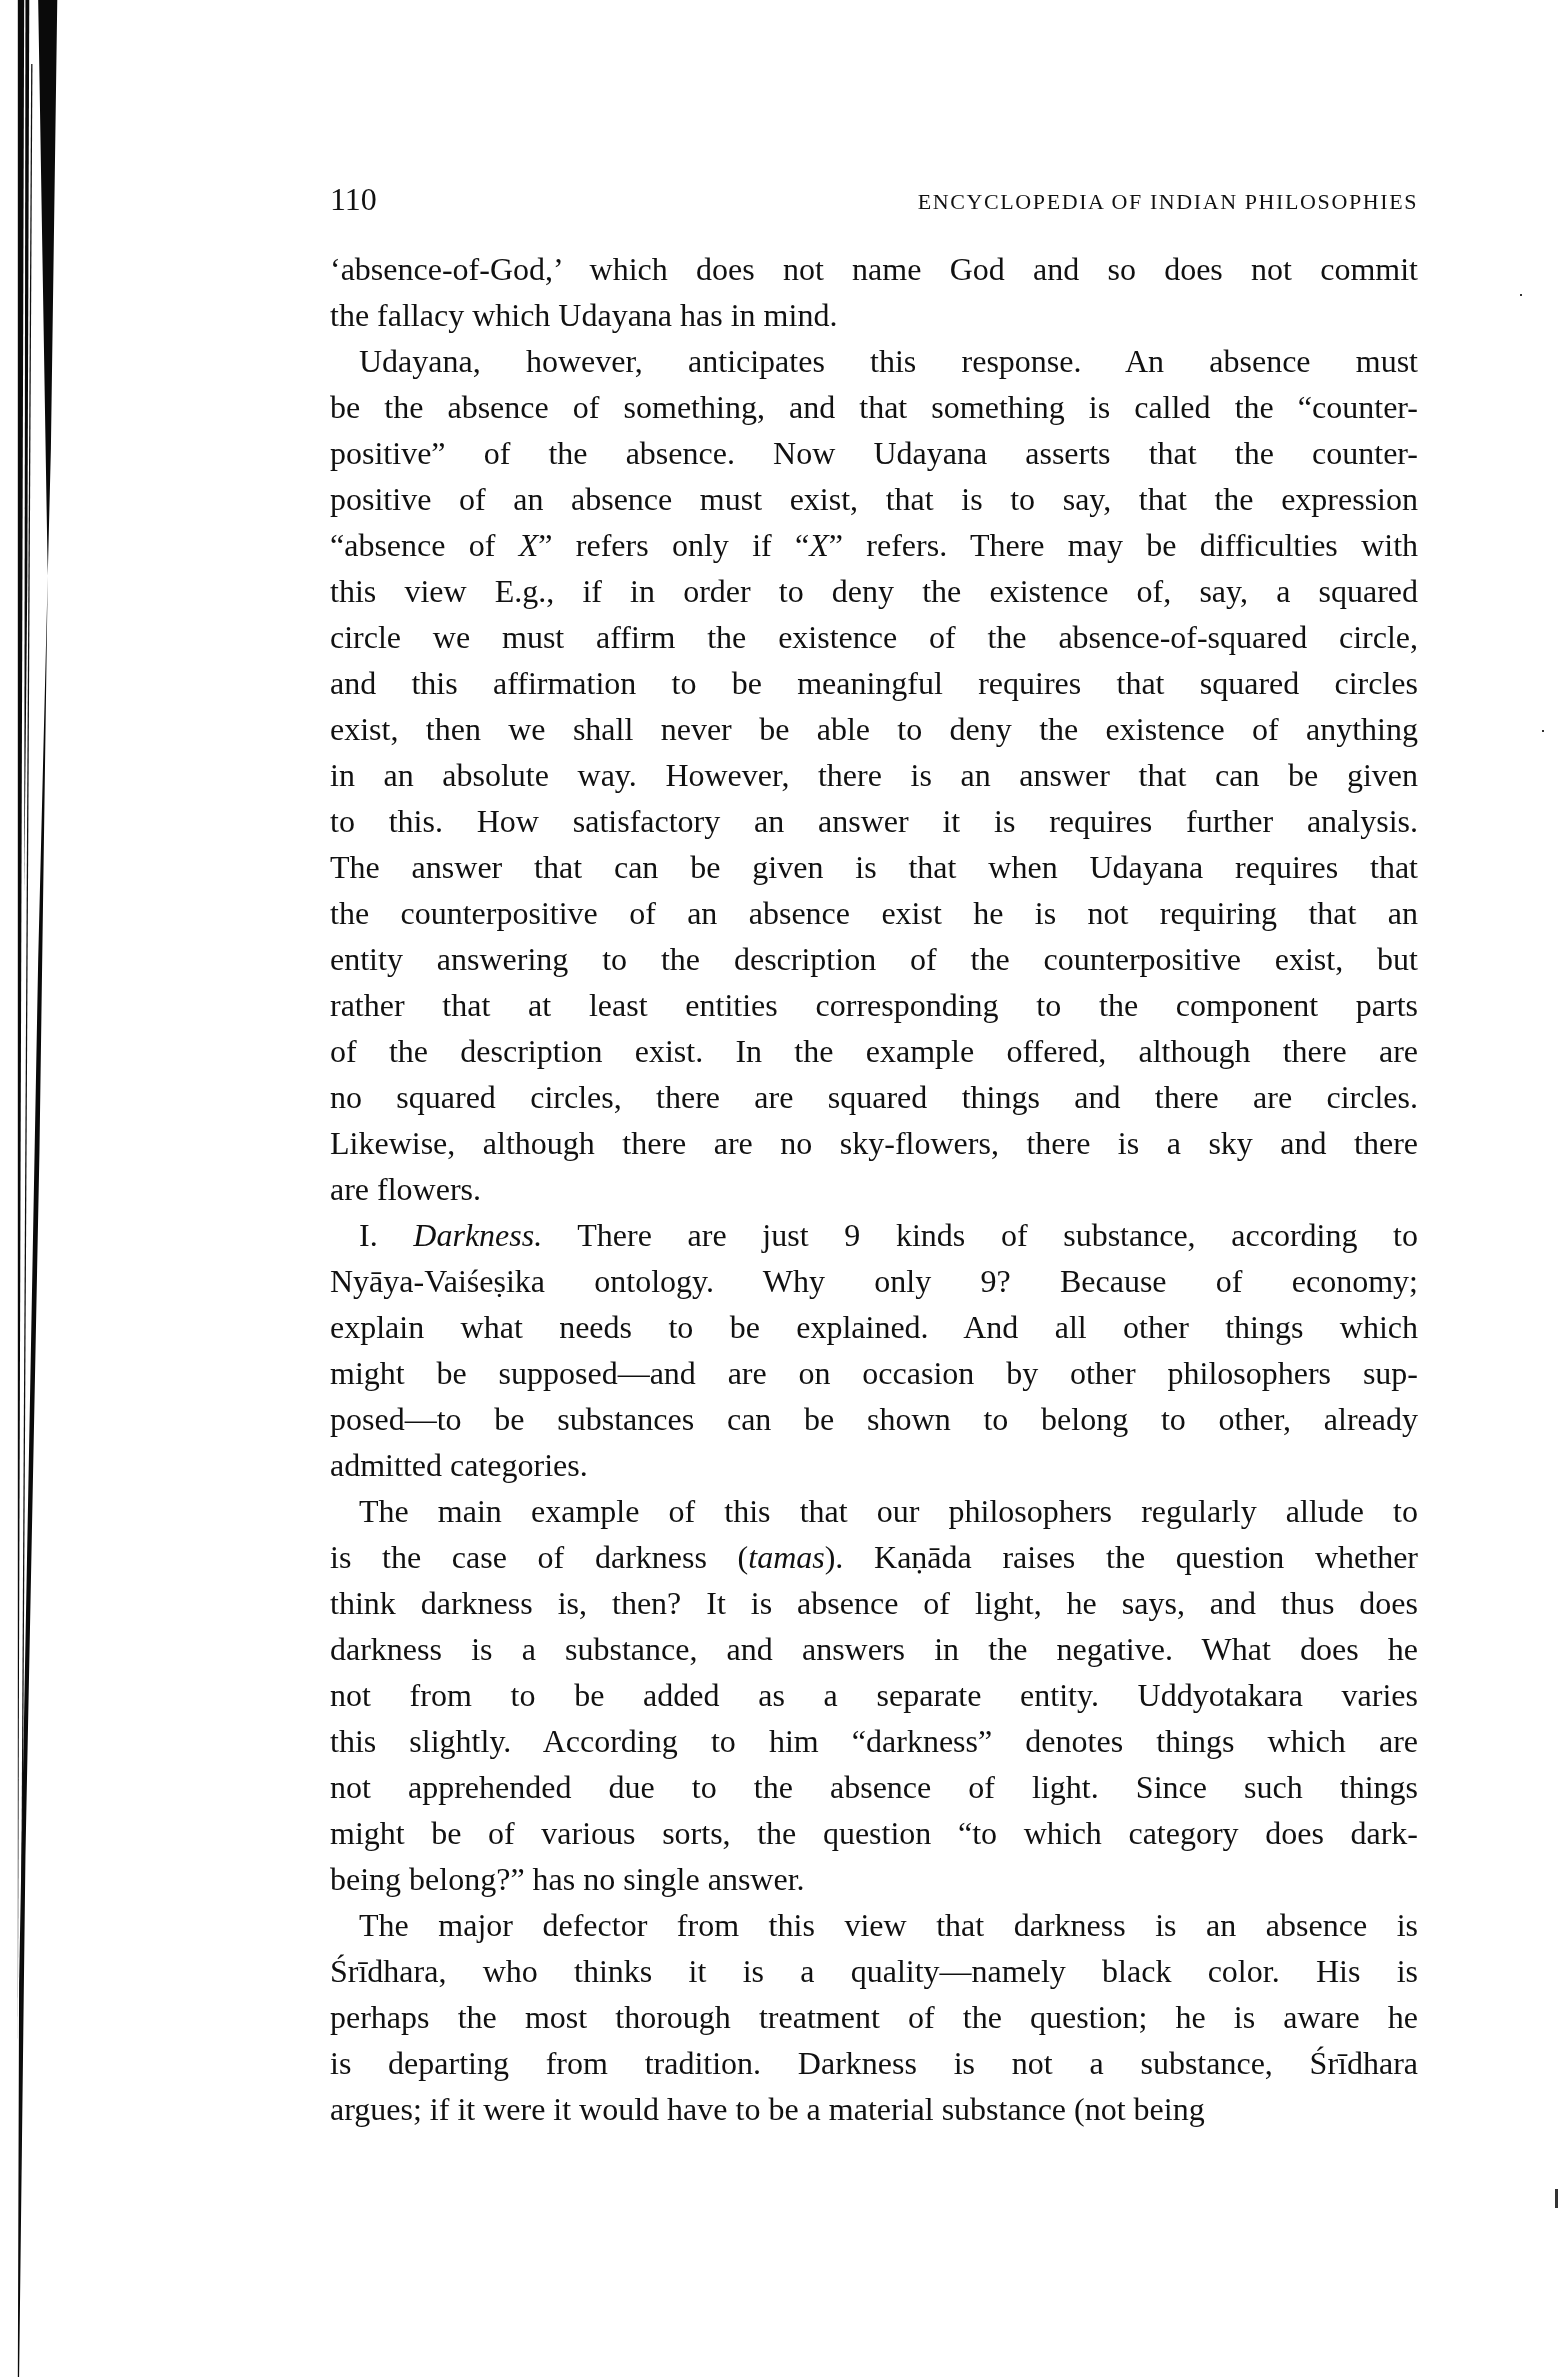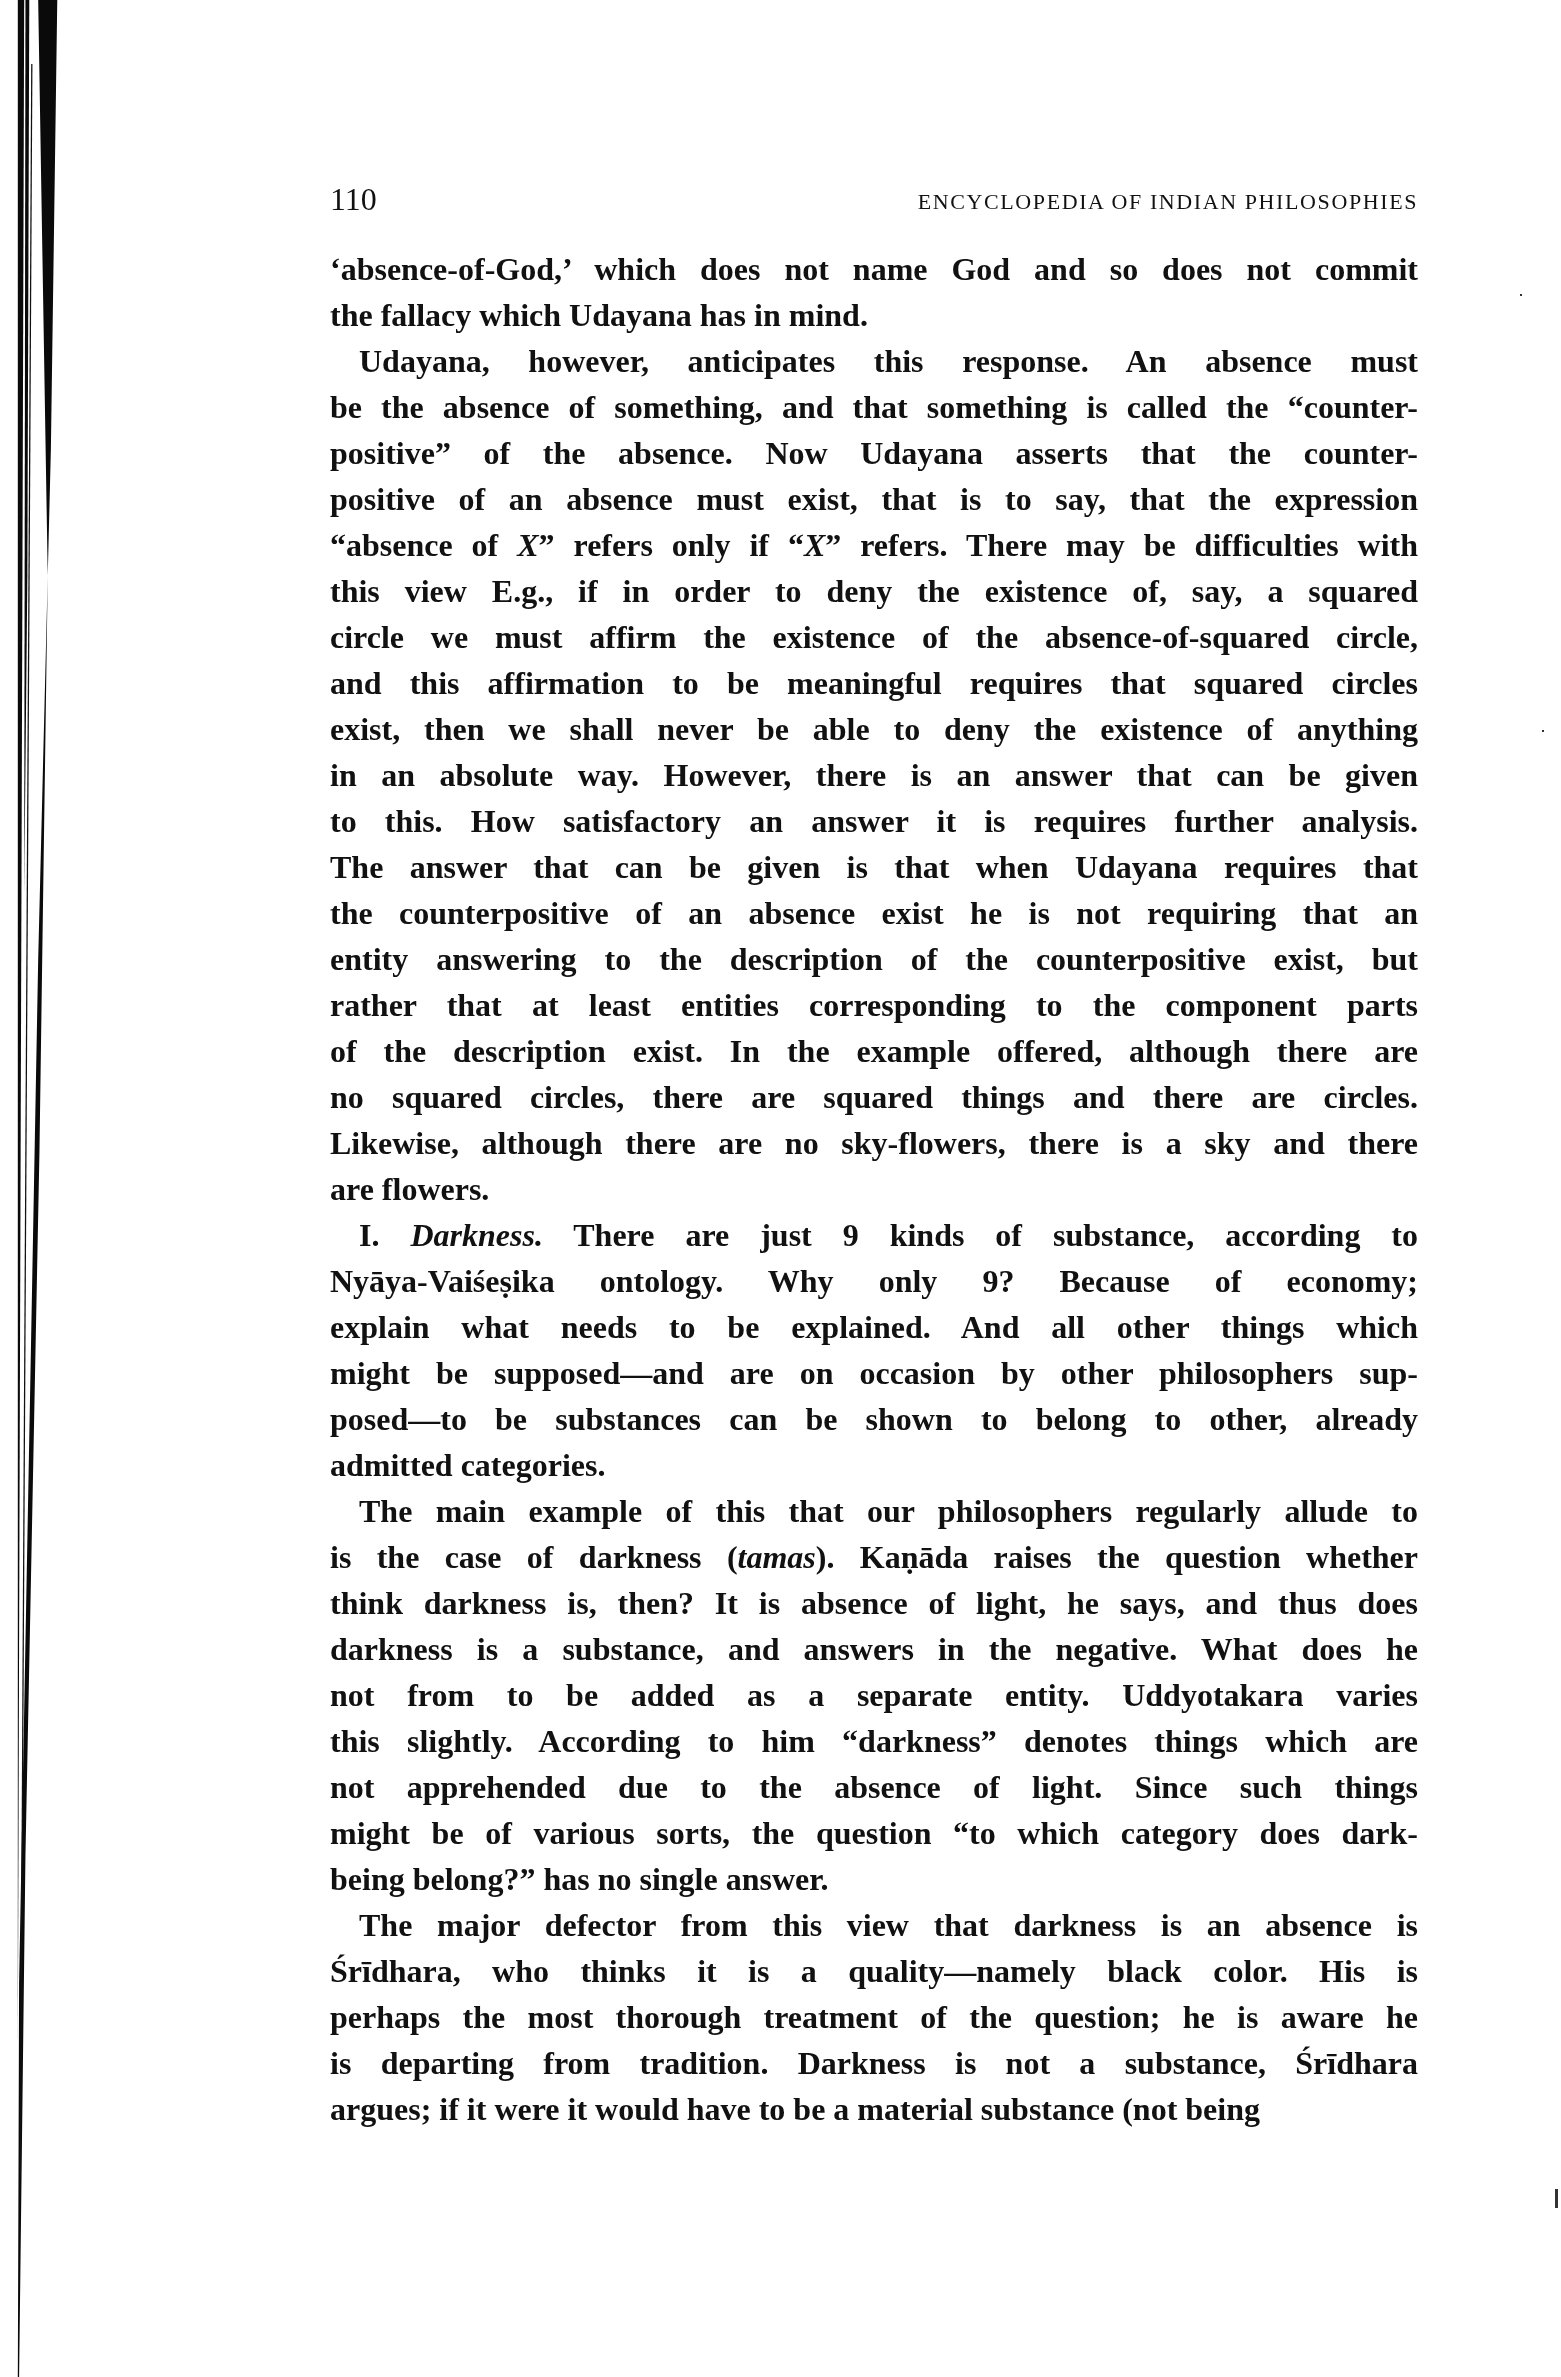--- a/index.html
+++ b/index.html
@@ -3,21 +3,21 @@
 <meta charset="utf-8">
 <style>
   html, body { margin: 0; padding: 0; background: #ffffff; }
   body { width: 1562px; height: 2377px; position: relative; overflow: hidden; }
   .binding { position: absolute; top: 0; left: 0; width: 70px; height: 2377px; }
   .page { position: absolute; left: 0; top: 0; width: 1562px; height: 2377px; font-family: "Liberation Serif", "DejaVu Serif", serif; color: #111; }
   .running-head { position: absolute; left: 330px; top: 180px; width: 1088px; height: 38px; }
   .page-number { position: absolute; left: 0; top: 0; font-size: 32px; line-height: 38px; }
   .head-title { position: absolute; right: 0; top: 2.6px; font-size: 22px; letter-spacing: 1.6px; line-height: 38px; font-variant: small-caps; }
   .text-block { position: absolute; left: 330px; top: 246px; width: 1088px; }
-  .line { display: block; font-size: 32px; line-height: 46px; height: 46px; white-space: nowrap; text-align: justify; text-align-last: justify; font-weight: bold; }
+  .line { display: block; font-size: 32px; line-height: 46px; height: 46px; white-space: nowrap; text-align: justify; text-align-last: justify; }
   .line.last { text-align-last: left; }
   .line.indent { padding-left: 29px; }
   em { font-style: italic; }
   .speck { position: absolute; background: #333; width: 1.9px; height: 1.9px; }
 </style>
 </head>
 <body>
 
 <svg class="binding" viewBox="0 0 110 3715" preserveAspectRatio="none">
   <rect x="0" y="0" width="110" height="3715" fill="#ffffff"></rect>

